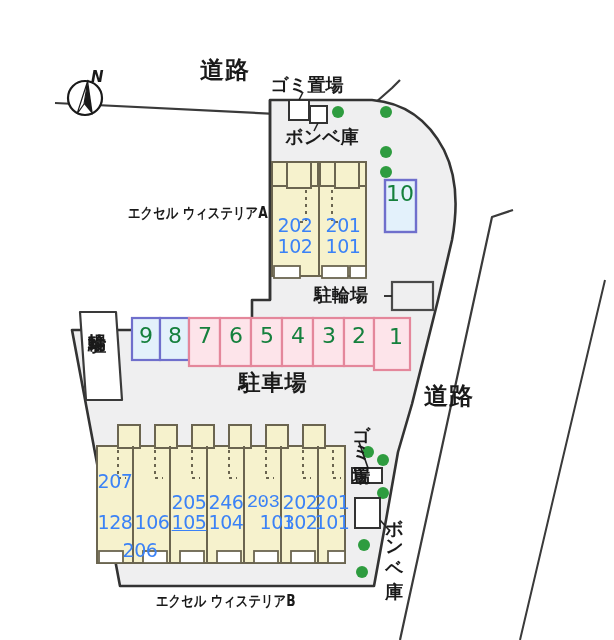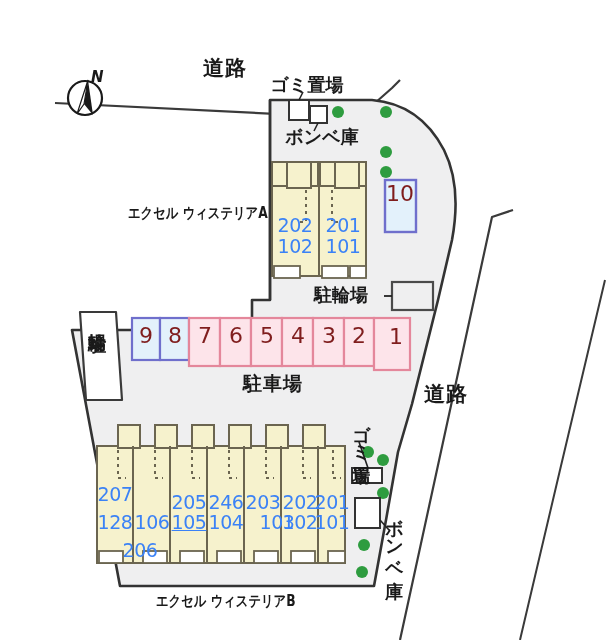--- a/index.html
+++ b/index.html
@@ -26,21 +26,21 @@
   
   .lbl {
     position: absolute;
     font-family: "DejaVu Sans", "Liberation Sans", sans-serif;
     color: #1a1a1a;
     white-space: nowrap;
     line-height: 1;
     font-weight: 700;
   }
   .lbl-road {
-    font-size: 21px;
+    font-size: 24px;
     letter-spacing: 1px;
   }
   .lbl-facility {
     font-size: 18px;
     letter-spacing: 0px;
   }
   .lbl-bldg {
     font-size: 15px;
     font-weight: 700;
     transform: scaleX(0.82);
@@ -49,33 +49,34 @@
   .lbl-vert {
     writing-mode: vertical-rl;
     text-orientation: upright;
     font-size: 18px;
     line-height: 1.02;
     letter-spacing: 0px;
   }
   .lbl-stall {
     font-size: 22px;
     font-weight: 500;
-    color: #7f1d1d;
+    color: #15803d;
   }
   .lbl-room {
     font-size: 19px;
     font-weight: 500;
     color: #3b82f6;
     letter-spacing: -0.5px;
     transform: scaleX(0.92);
     transform-origin: center center;
   }
   .lbl-parklot {
-    font-size: 19px;
+    font-size: 22px;
     letter-spacing: 1px;
+    font-family: Liberation Mono, monospace;
   }
   .lbl-n {
     font-size: 15px;
     font-weight: 700;
     font-style: italic;
   }
   .ctr { transform: translateX(-50%); }
 </style>
 </head>
 <body>
@@ -303,33 +304,33 @@
   <div class="lbl lbl-stall ctr" style="left:329px; top:325px;">3</div>
   <div class="lbl lbl-stall ctr" style="left:359px; top:325px;">2</div>
   <div class="lbl lbl-stall ctr" style="left:396px; top:326px;">1</div>
 
   <div class="lbl lbl-parklot ctr" style="left:273px; top:374px;">駐車場</div>
 
   <div class="lbl lbl-vert" style="left:352px; top:412px;">ゴミ置場</div>
 
   <div class="lbl lbl-vert" style="left:385px; top:506px;">ボンベ庫</div>
 
-  <div class="lbl lbl-room ctr" style="left:115px; top:485px;">207</div>
+  <div class="lbl lbl-room ctr" style="left:115px; top:472px;">207</div>
   <div class="lbl lbl-room ctr" style="left:115px; top:513px;">128</div>
 
   <div class="lbl lbl-room ctr" style="left:140px; top:493px;margin-top:48px;">206</div>
   <div class="lbl lbl-room ctr" style="left:152px; top:513px;">106</div>
 
   <div class="lbl lbl-room ctr" style="left:189px; top:493px;">205</div>
   <div class="lbl lbl-room ctr" style="left:189px; top:513px;text-decoration:underline;">105</div>
 
   <div class="lbl lbl-room ctr" style="left:226px; top:493px;">246</div>
   <div class="lbl lbl-room ctr" style="left:226px; top:513px;">104</div>
 
-  <div class="lbl lbl-room ctr" style="left:263px; top:493px;">203</div>
+  <div class="lbl lbl-room ctr" style="left:263px; top:493px;font-family:Liberation Mono, monospace;">203</div>
   <div class="lbl lbl-room ctr" style="left:263px; top:513px;padding-left:28px;">103</div>
 
   <div class="lbl lbl-room ctr" style="left:300px; top:493px;">202</div>
   <div class="lbl lbl-room ctr" style="left:300px; top:513px;">102</div>
 
   <div class="lbl lbl-room ctr" style="left:332px; top:493px;">201</div>
   <div class="lbl lbl-room ctr" style="left:332px; top:513px;">101</div>
 
   <div class="lbl lbl-bldg" style="left:156px; top:594px;">エクセル ウィステリアB</div>
 

